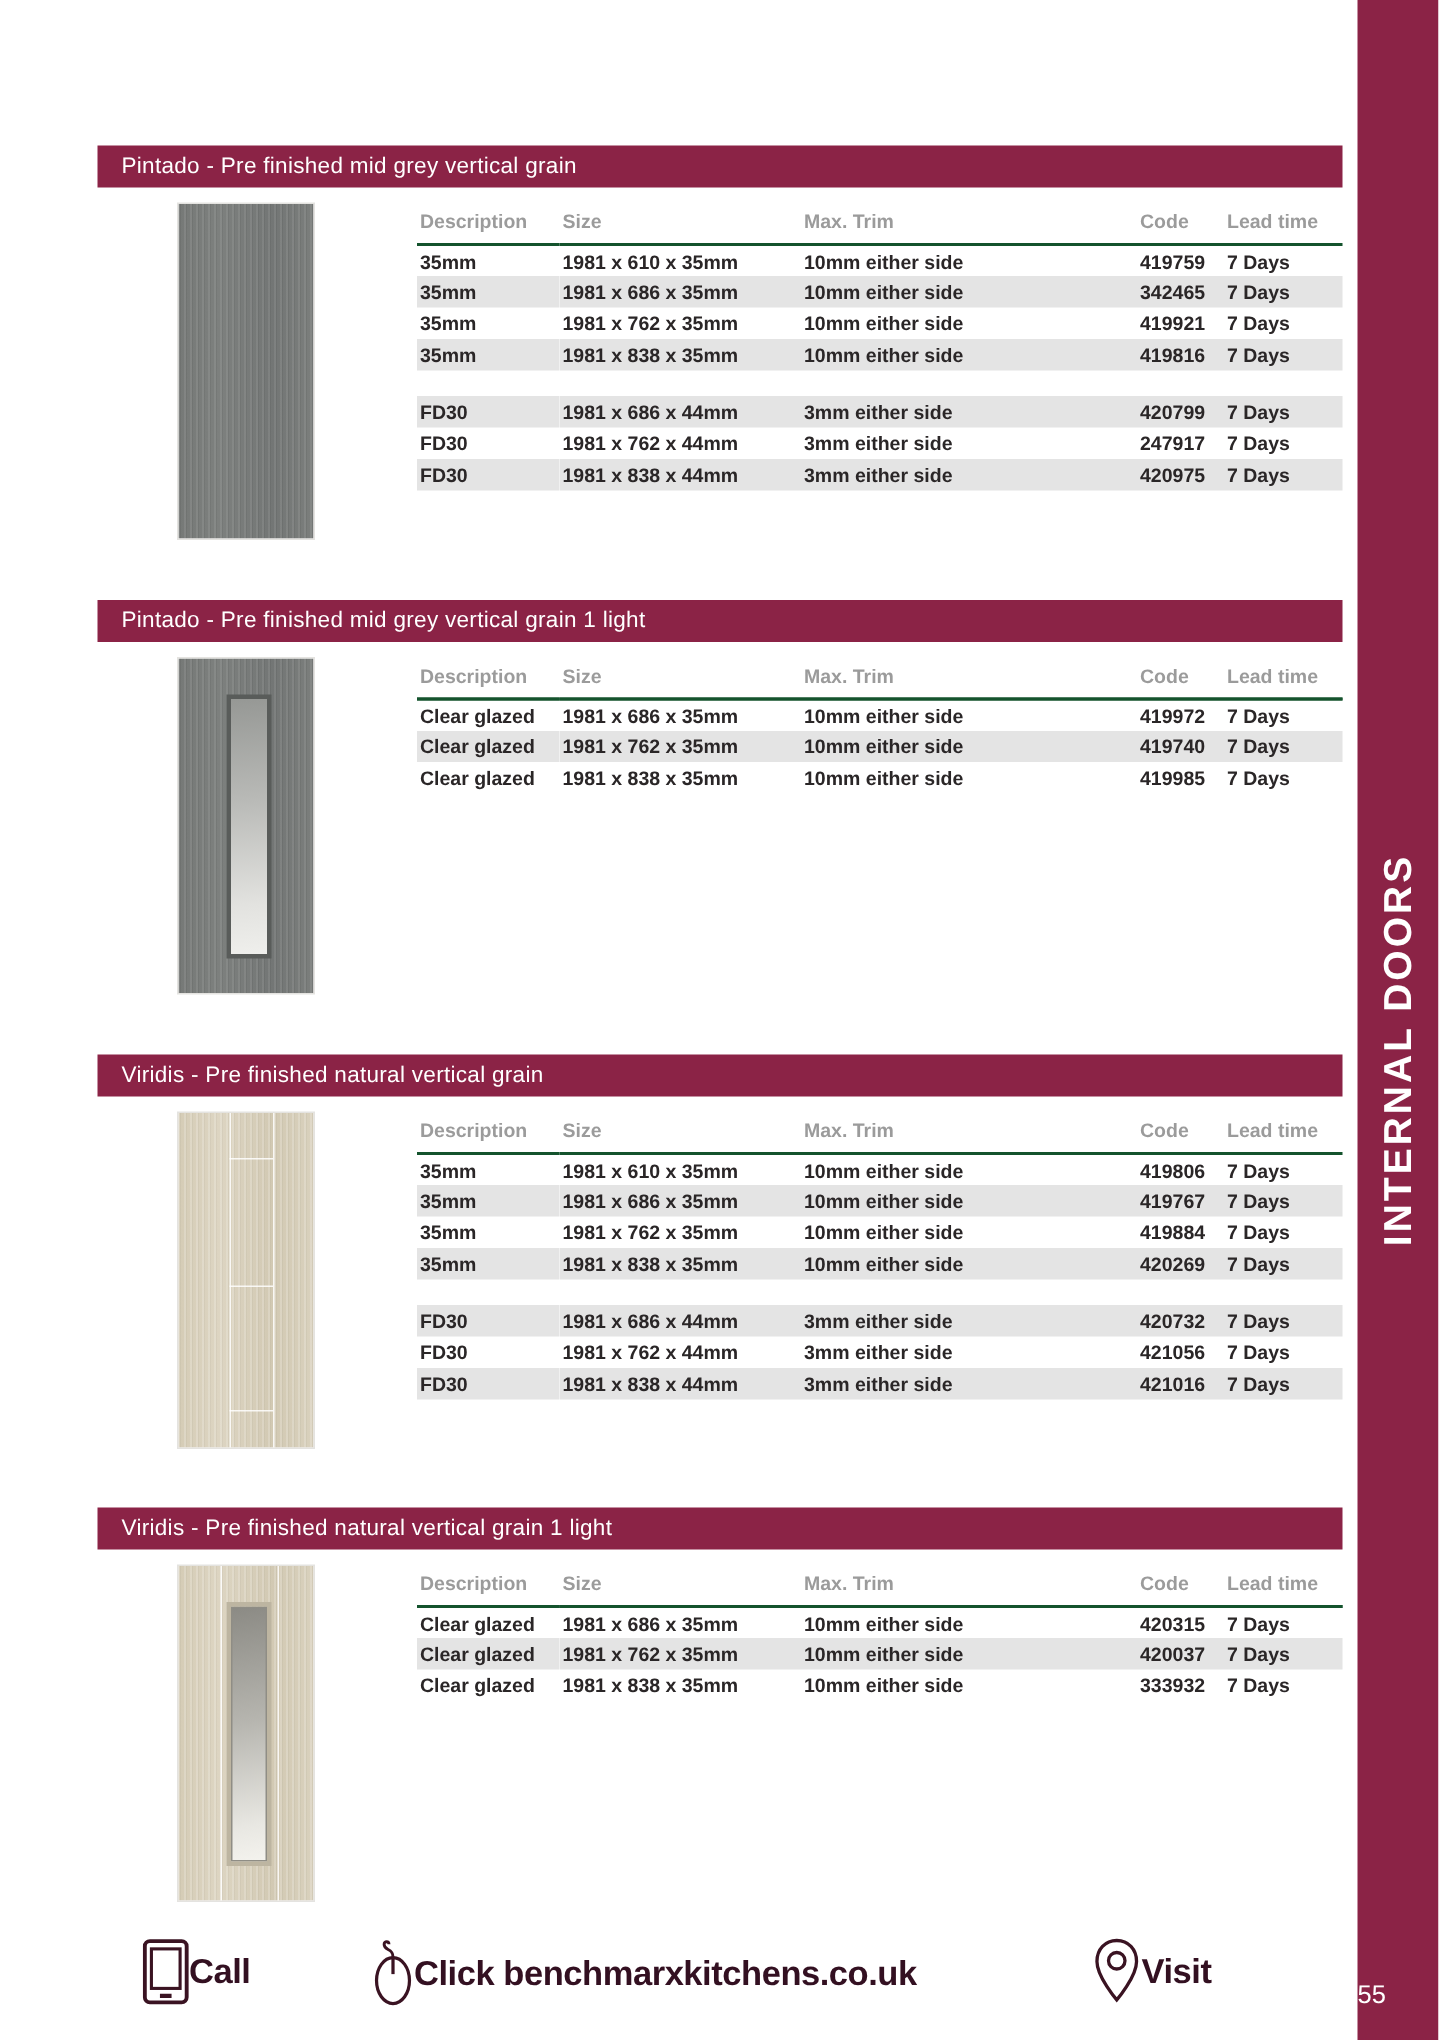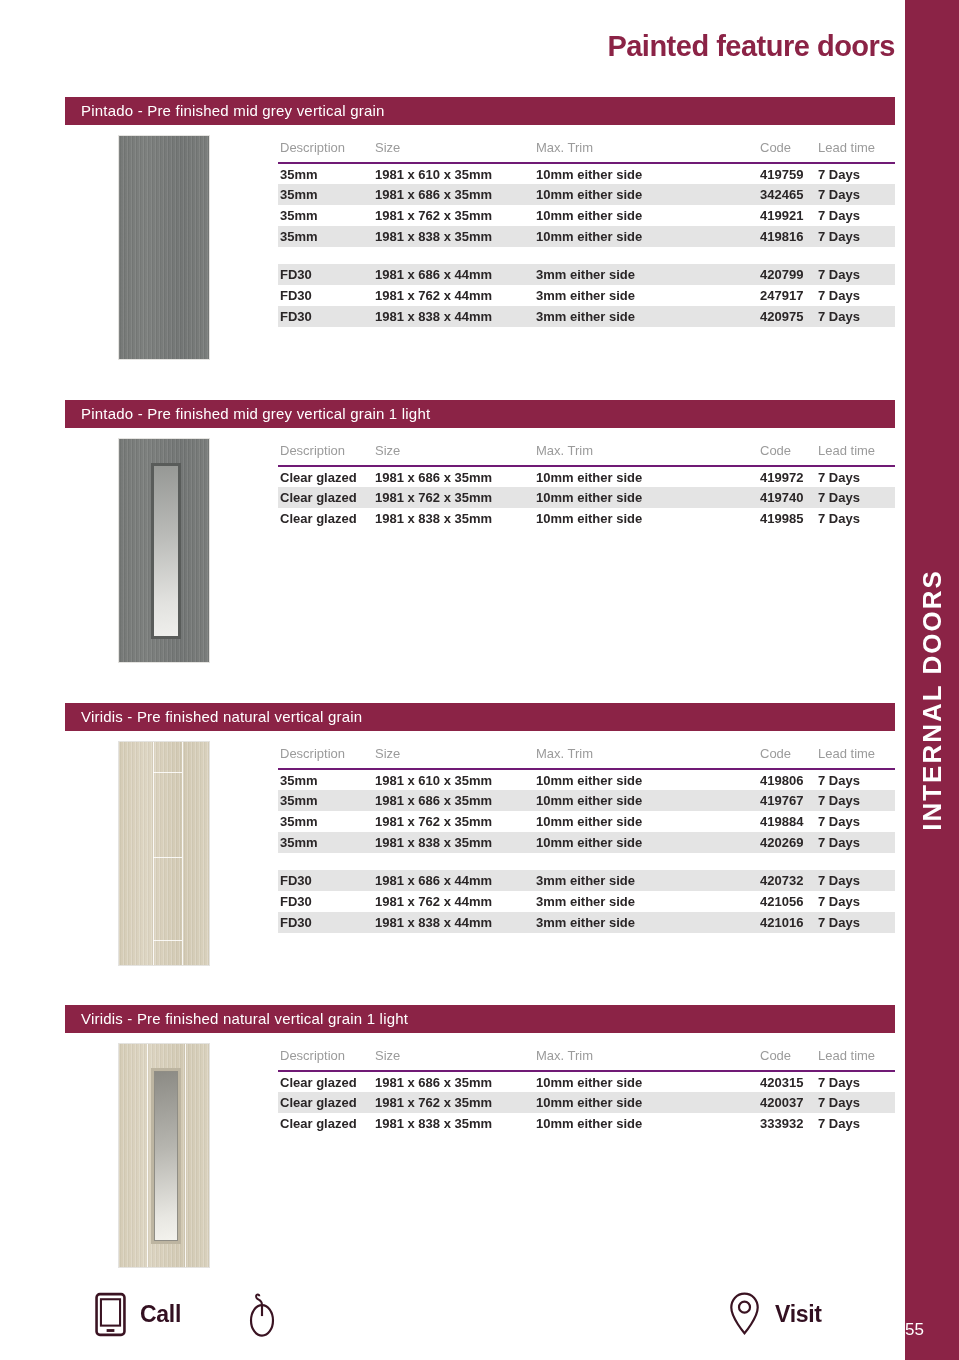--- a/index.html
+++ b/index.html
@@ -35,39 +35,38 @@
   .glass.g-grey { border:3px solid #595c5a;
       background:linear-gradient(175deg,#93959300%,#a3a5a2 10%,#d8d9d6 65%,#edecc e8);
       background:linear-gradient(175deg,#969895 0%,#b9bab7 40%,#e2e2df 80%,#efefec 100%); }
   .glass.g-natural { border:3px solid #bdb5a1; box-shadow:inset 0 0 0 1px #8f8d85;
       background:linear-gradient(170deg,#8b8a84 0%,#b6b5af 45%,#e8e7e2 85%,#f4f3ee 100%); }
 
   table.spec { position:absolute; left:213px; top:43px; width:617px; border-collapse:collapse;
                table-layout:fixed; }
   table.spec col.c1{width:95px} table.spec col.c2{width:161px} table.spec col.c3{width:224px}
   table.spec col.c4{width:58px} table.spec col.c5{width:79px}
-  table.spec th { text-align:left; font-weight:400; color:#9b9b9b; font-size:13px;
-                  padding:0 0 7px 2px; border-bottom:2px solid #701a75; }
+  table.spec th { text-align:left; font-weight:700; color:#9b9b9b; font-size:13px;
+                  padding:0 0 7px 2px; border-bottom:2px solid #14532d; }
   table.spec td { font-size:13px; font-weight:700; color:var(--ink); height:21px;
                   padding:0 0 0 2px; white-space:nowrap; overflow:hidden; }
   table.spec tr.shaded td { background:var(--stripe); }
   table.spec tr.spacer td { height:17px; background:#fff; }
 
   
   .footer { position:absolute; left:65px; top:1292px; width:830px; height:60px; color:var(--footer-ink); }
-  .f-item { position:absolute; top:0; display:flex; align-items:center; gap:14px; }
+  .f-item { position:absolute; top:0; display:flex; align-items:center; gap:0; }
   .f-item svg { display:block; }
   .f-label { font-size:23px; font-weight:700; letter-spacing:-0.3px; }
 </style>
 </head>
 <body>
 
 <div class="page">
 
-  <div class="title">Painted feature doors</div>
 
   <section class="sec" style="top:97px">
     <div class="sec-bar">
       <span>Pintado - Pre finished mid grey vertical grain</span>
     </div>
     <div class="door grey"></div>
     <table class="spec">
       <colgroup>
           <col class="c1">
           <col class="c2">
@@ -336,20 +335,21 @@
         <line x1="9" y1="29.4" x2="15" y2="29.4" stroke="#3a1322" stroke-width="2.2"></line>
       </svg>
       <span class="f-label">Call</span>
     </div>
     <div class="f-item" style="left:183px">
       <svg width="28" height="46" viewBox="0 0 26 42">
         <ellipse cx="13" cy="26" rx="10.2" ry="14.2" fill="none" stroke="#3a1322" stroke-width="2"></ellipse>
         <line x1="13" y1="12" x2="13" y2="22" stroke="#3a1322" stroke-width="2"></line>
         <path d="M13 11.5 C 13 5.5, 7.5 8, 7.5 3.5 C 7.5 1.5, 10.5 1.5, 10.5 3.5" fill="none" stroke="#3a1322" stroke-width="1.8"></path>
       </svg>
+      <span class="f-label">Click benchmarxkitchens.co.uk</span>
     </div>
     <div class="f-item" style="left:663px">
       <svg width="33" height="44" viewBox="0 0 30 40">
         <path d="M15 1.5 C 8 1.5 3 7 3 14.2 C 3 23.5 15 37.5 15 37.5 C 15 37.5 27 23.5 27 14.2 C 27 7 22 1.5 15 1.5 Z" fill="none" stroke="#3a1322" stroke-width="2"></path>
         <circle cx="15" cy="13.8" r="5" fill="none" stroke="#3a1322" stroke-width="2"></circle>
       </svg>
       <span class="f-label">Visit</span>
     </div>
   </div>
 

